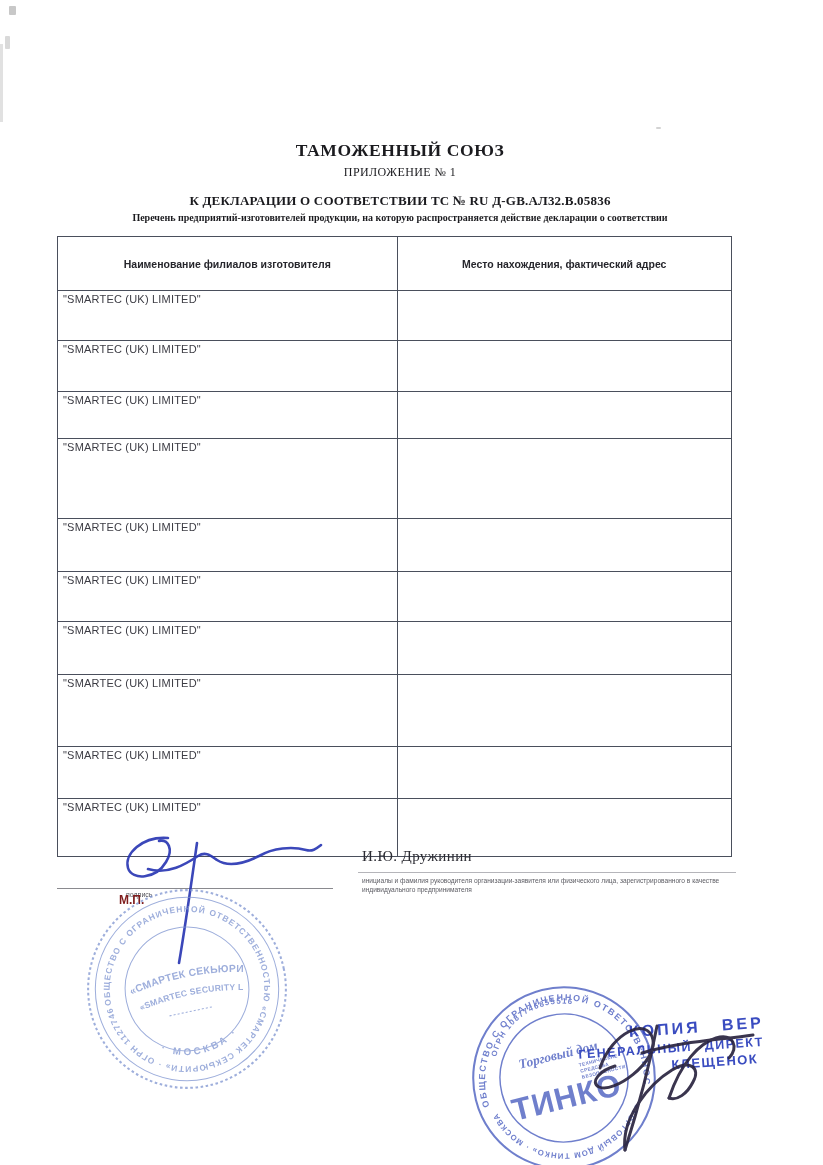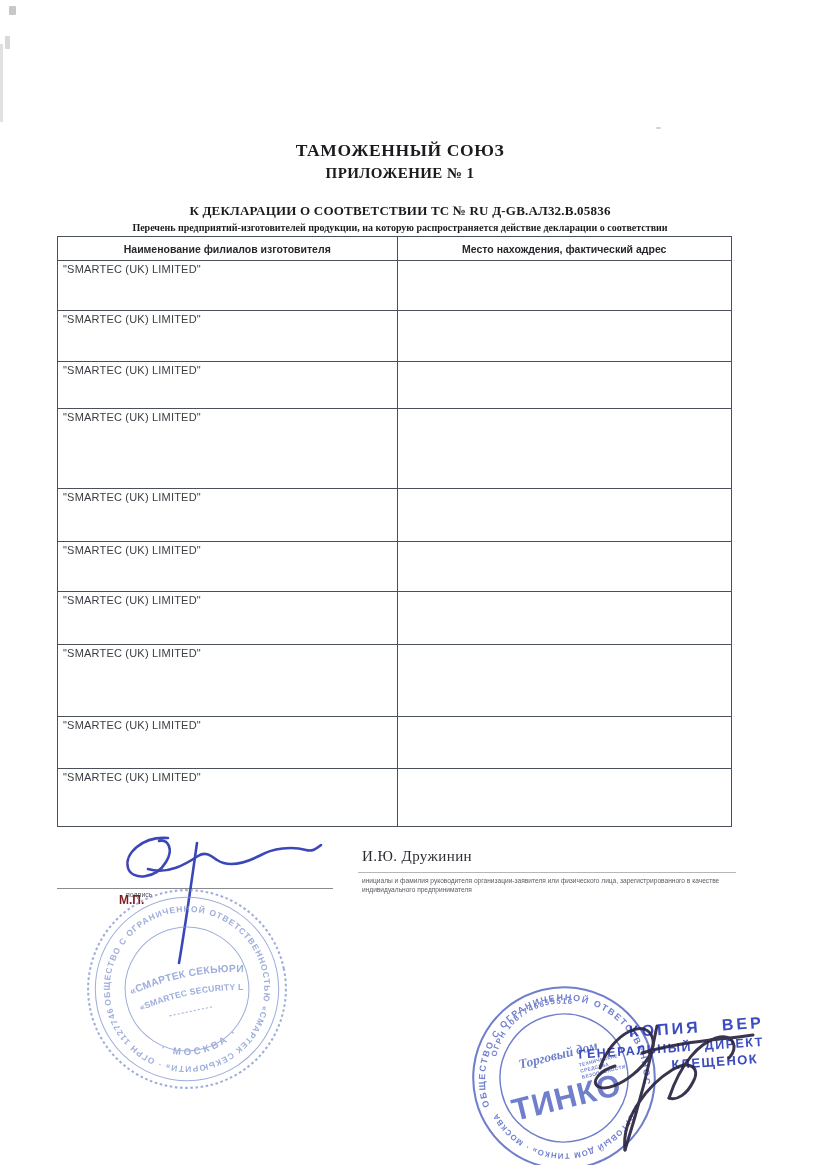--- a/index.html
+++ b/index.html
@@ -6,30 +6,30 @@
   .page{position:relative;width:764px;height:1165px;background:#ffffff;overflow:hidden;
         font-family:"Liberation Serif", serif;color:#1b1b1f;}
 
   
   .speck{position:absolute;border-radius:1px;}
   .edge-smudge{position:absolute;left:0;top:44px;width:3px;height:78px;background:#d9d9d9;opacity:.8;}
 
   
   .doc-header{position:absolute;left:30px;top:140px;width:740px;text-align:center;}
   .t1{font-size:17.5px;font-weight:bold;letter-spacing:.6px;margin:0 0 4px 0;}
-  .t2{font-size:15px;font-weight:bold;letter-spacing:.4px;margin:0 0 21px 0;}
+  .t2{font-size:12px;font-weight:normal;letter-spacing:.4px;margin:0 0 13px 0;}
   .t3{font-size:13px;font-weight:bold;letter-spacing:.2px;margin:0 0 3px 0;}
   .subtitle{font-size:10px;font-weight:bold;width:640px;margin:0 auto;line-height:1.25;}
 
   
   .tbl-wrap{position:absolute;left:57px;top:236px;}
   table.decl{border-collapse:collapse;table-layout:fixed;width:675px;}
   table.decl th, table.decl td{border:1px solid #4a4f5c;}
   table.decl th{height:17px;font-family:"Liberation Sans",sans-serif;font-size:10.5px;
-                font-weight:bold;color:#26262c;text-align:center;padding:3px 2px;}
+                font-weight:bold;color:#26262c;text-align:center;padding:18px 2px;}
   table.decl td{vertical-align:top;padding:2px 5px;font-family:"Liberation Sans",sans-serif;
                 font-size:11px;color:#3c3c44;letter-spacing:.2px;}
   .col-name{width:339px;} .col-addr{width:334px;}
 
   
   .sig-line-left{position:absolute;left:57px;top:888px;width:276px;height:1px;background:#8a8a8f;}
   .podpis{position:absolute;left:126px;top:891px;font-family:"Liberation Sans",sans-serif;
           font-size:7px;color:#55555c;}
   .mp{position:absolute;left:119px;top:893px;font-family:"Liberation Sans",sans-serif;
       font-size:12px;font-weight:bold;color:#7f1d1d;}

